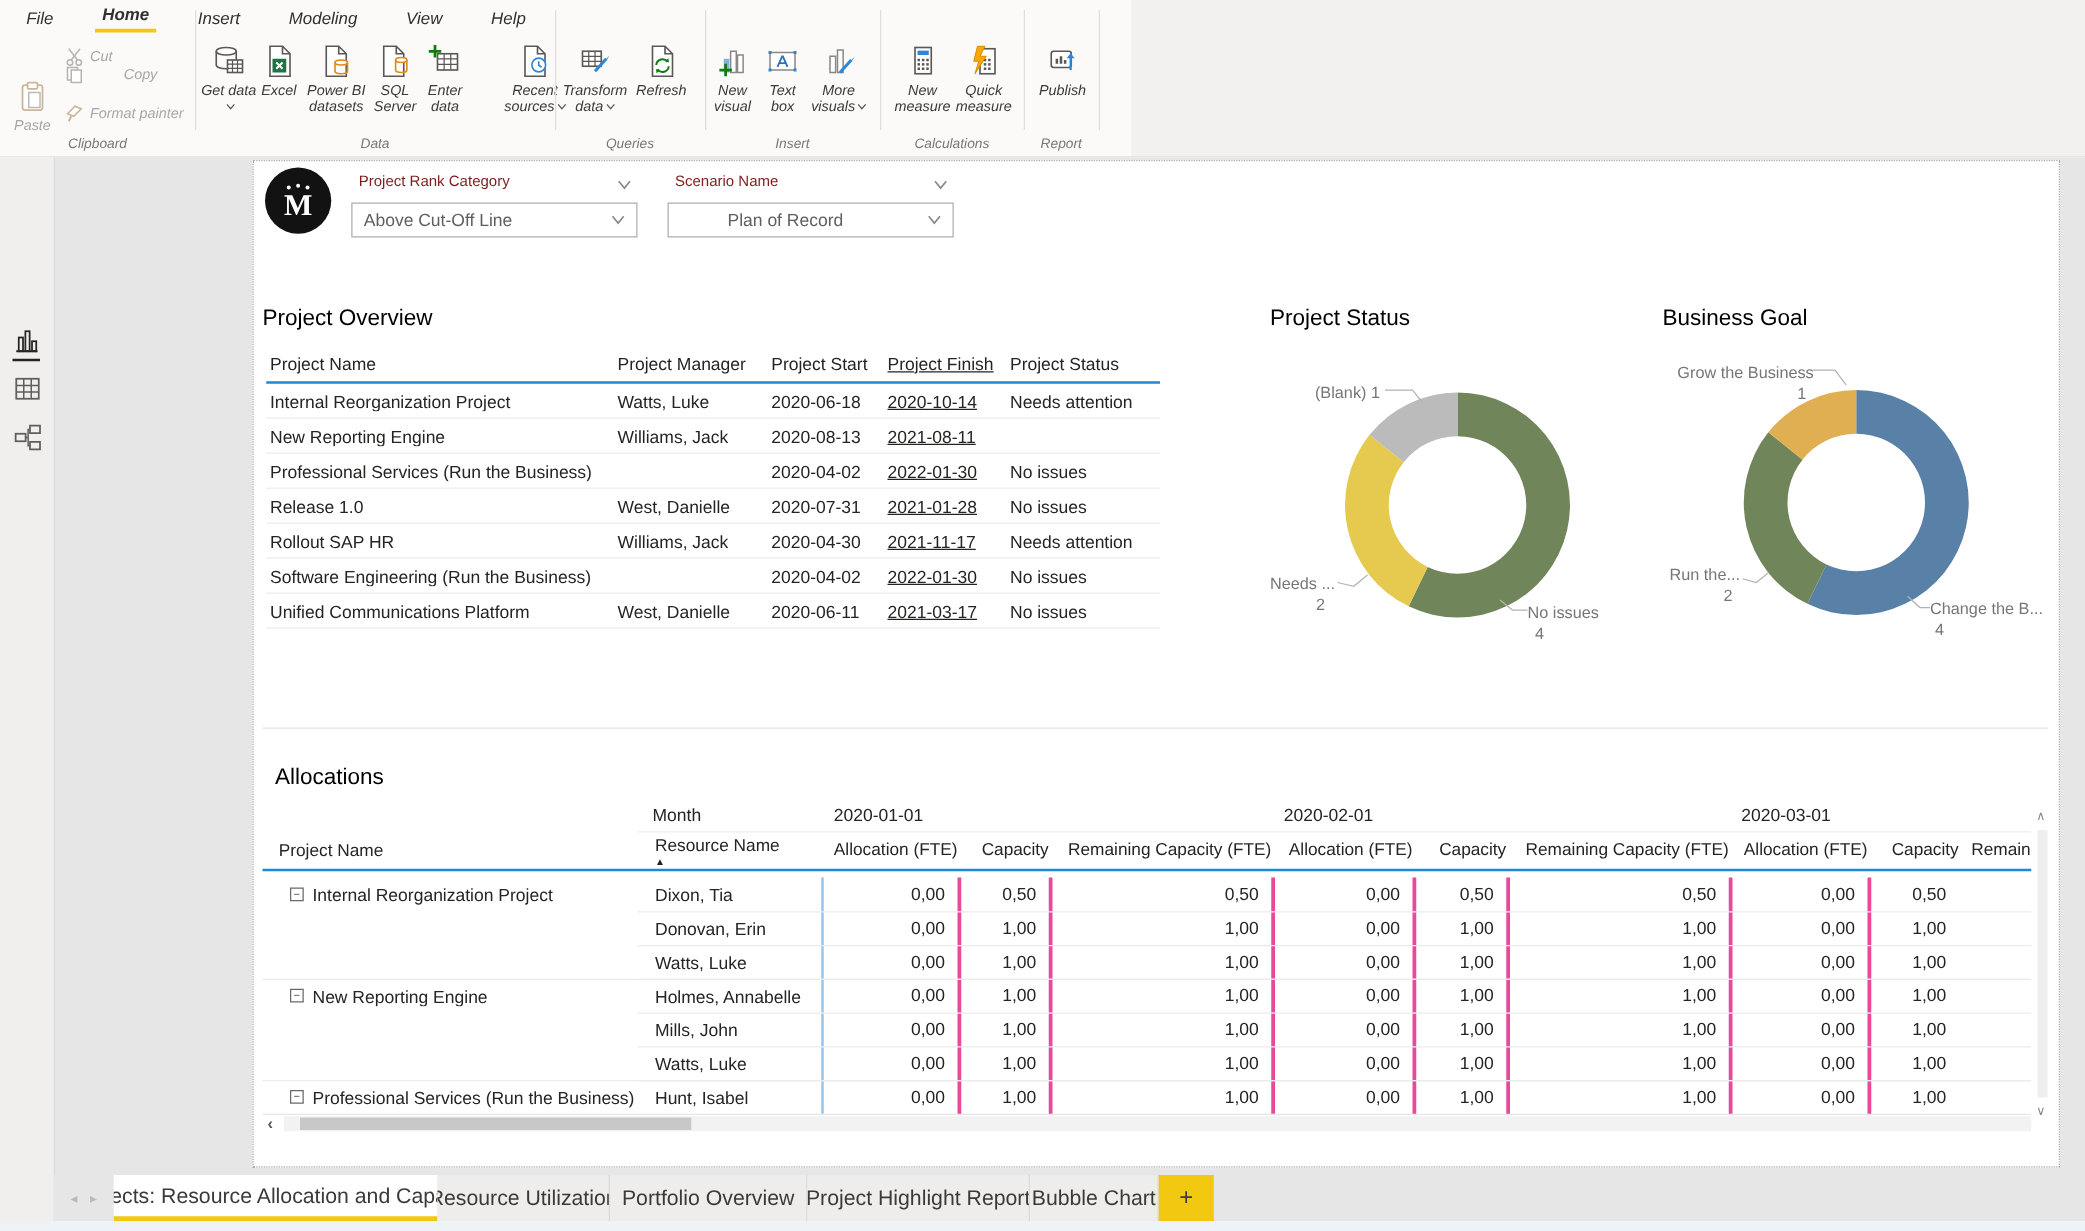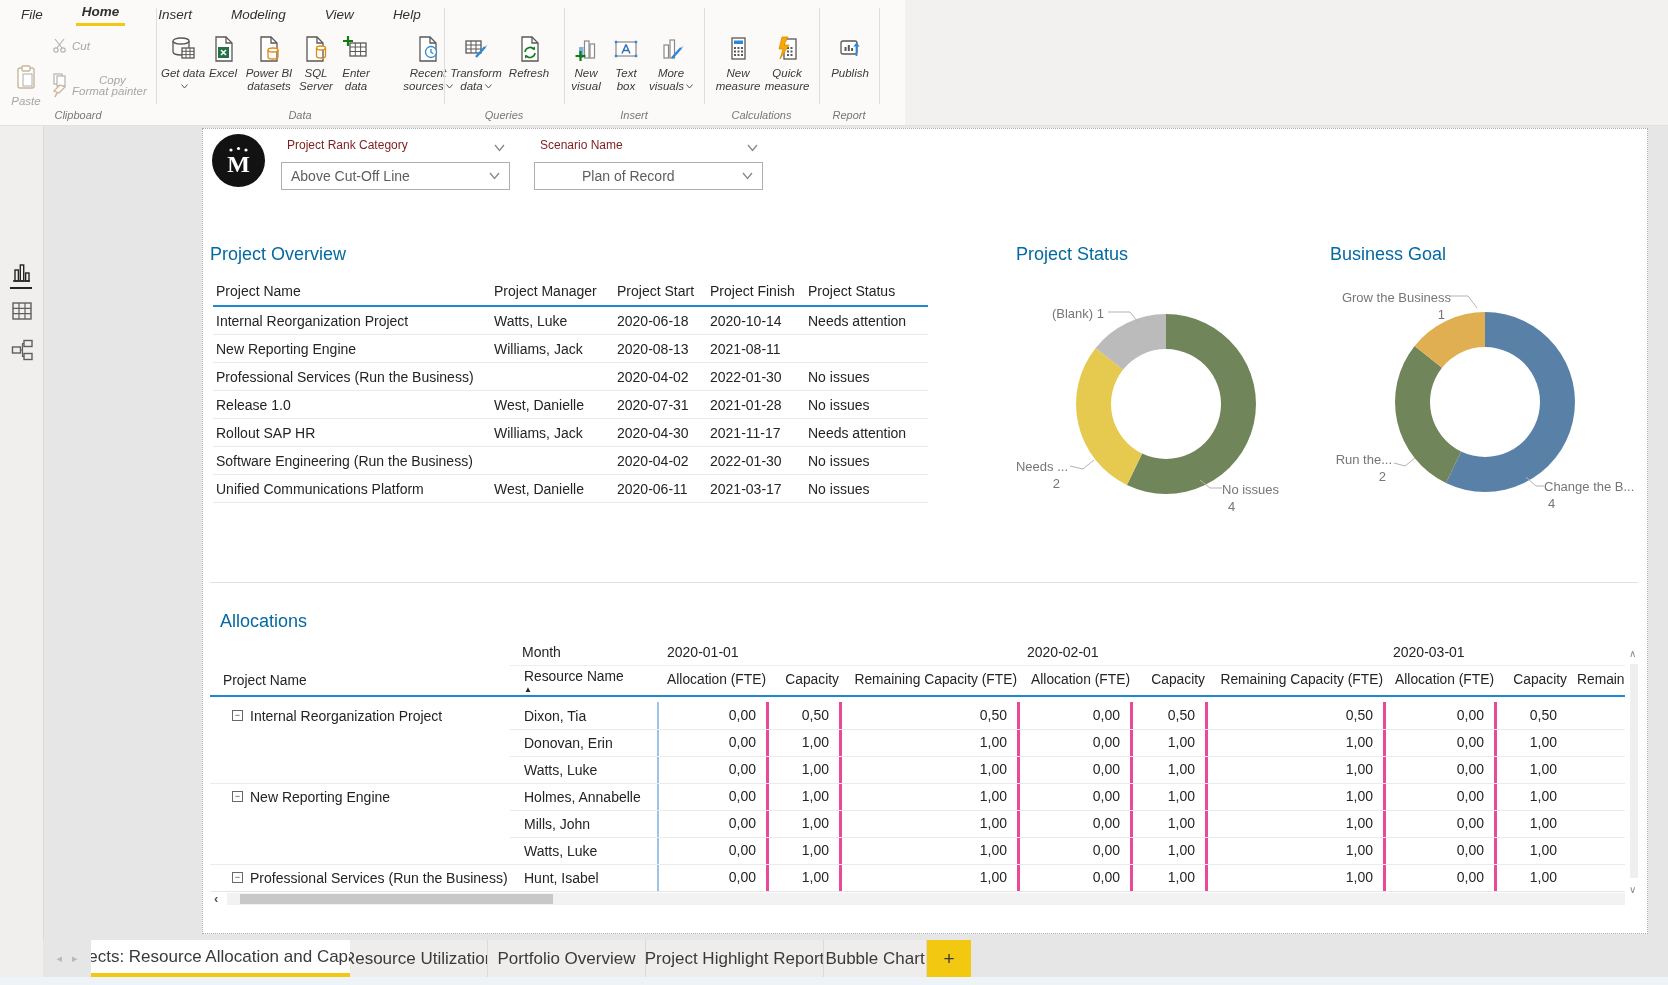--- a/index.html
+++ b/index.html
@@ -20,33 +20,33 @@
   .chev{display:inline-block;width:7px;height:5px;vertical-align:middle;margin-left:2px;}
   .chev svg{display:block;}
   .small-btn{position:absolute;display:flex;align-items:center;gap:5px;font-size:11.5px;color:#a8a6a4;cursor:default;}
   
   .side-nav{position:absolute;left:0;top:126px;width:43px;height:859px;background:#f1efed;border-right:1px solid #dcdad8;}
   .nav-icon{position:absolute;left:10px;width:24px;height:24px;cursor:pointer;}
   .nav-underline{position:absolute;left:10px;width:22px;height:2px;background:#252423;}
   
   .surround{position:absolute;left:44px;top:126px;width:1624px;height:814px;background:#e6e6e6;}
   .canvas{position:absolute;left:202px;top:128px;width:1446px;height:806px;background:#ffffff;border:1px dotted #ababab;box-sizing:border-box;}
-  .vis-title{position:absolute;font-size:18px;color:#0369a1;}
+  .vis-title{position:absolute;font-size:18px;color:#000000;}
   
   .logo{position:absolute;left:212px;top:134px;width:53px;height:53px;border-radius:50%;background:#121212;}
   
   .slicer-title{position:absolute;top:138px;height:20px;font-size:12px;color:#7f1d1d;}
   .slicer-chev{position:absolute;top:144px;width:11px;height:8px;}
   .slicer-box{position:absolute;top:162px;width:229px;height:28px;border:1px solid #b0aeac;background:#fff;box-sizing:border-box;
               display:flex;align-items:center;justify-content:space-between;padding:0 9px;font-size:14px;color:#605e5c;cursor:pointer;}
   
   .o-table{position:absolute;left:213px;top:276px;width:715px;font-size:14px;}
   .o-head{display:flex;height:29px;align-items:center;border-bottom:2px solid var(--table-header-underline-blue);}
   .o-head div,.o-row div{padding-left:3px;white-space:nowrap;overflow:hidden;box-sizing:border-box;flex:none;}
-  .oc1{width:278px;} .oc2{width:123px;} .oc3{width:93px;} .oc4{width:98px;} .oc5{width:120px;}
+  .oc1{width:278px;} .oc2{width:123px;} .oc3{width:93px;} .oc4{width:98px;text-decoration:underline;} .oc5{width:120px;}
   .o-rows{border-bottom:1px solid #ebebeb;}
   .o-row{display:flex;height:27px;align-items:center;}
   .o-row + .o-row{border-top:1px solid #ebebeb;}
   
   .d-label{position:absolute;font-size:13px;color:#767676;line-height:17px;}
   .d-label.right{text-align:right;} .d-label.left{text-align:left;}
   
   .divider{position:absolute;left:210px;top:582px;width:1428px;height:1px;background:#e2e2e2;}
   
   .matrix{position:absolute;left:210px;top:640px;width:1415px;font-size:14px;}
@@ -125,21 +125,21 @@
       </div>
       <div class="small-btn" style="left:52px;top:10px;">
         <svg width="15" height="15" viewBox="0 0 15 15">
           <line x1="3" y1="1" x2="10" y2="10" stroke="#b5b3b1" stroke-width="1.2"></line>
           <line x1="12" y1="1" x2="5" y2="10" stroke="#b5b3b1" stroke-width="1.2"></line>
           <circle cx="4" cy="12" r="2.2" fill="none" stroke="#b5b3b1" stroke-width="1.2"></circle>
           <circle cx="11" cy="12" r="2.2" fill="none" stroke="#b5b3b1" stroke-width="1.2"></circle>
         </svg>
         <span>Cut</span>
       </div>
-      <div class="small-btn" style="left:52px;top:44px;gap:32px;">
+      <div class="small-btn" style="left:52px;top:24px;gap:32px;">
         <svg width="15" height="15" viewBox="0 0 15 15">
           <rect x="2" y="2" width="8" height="10" fill="#fff" stroke="#b5b3b1" stroke-width="1.2"></rect>
           <rect x="5" y="4" width="8" height="10" fill="#fff" stroke="#b5b3b1" stroke-width="1.2"></rect>
         </svg>
         <span>Copy</span>
       </div>
       <div class="small-btn" style="left:52px;top:55px;">
         <svg width="15" height="15" viewBox="0 0 15 15">
           <path d="M2 8 L8 2 L13 4 L7 10 Z" fill="#fff" stroke="#cbb295" stroke-width="1.2"></path>
           <path d="M5 10 L3 14" stroke="#cbb295" stroke-width="1.6"></path>

